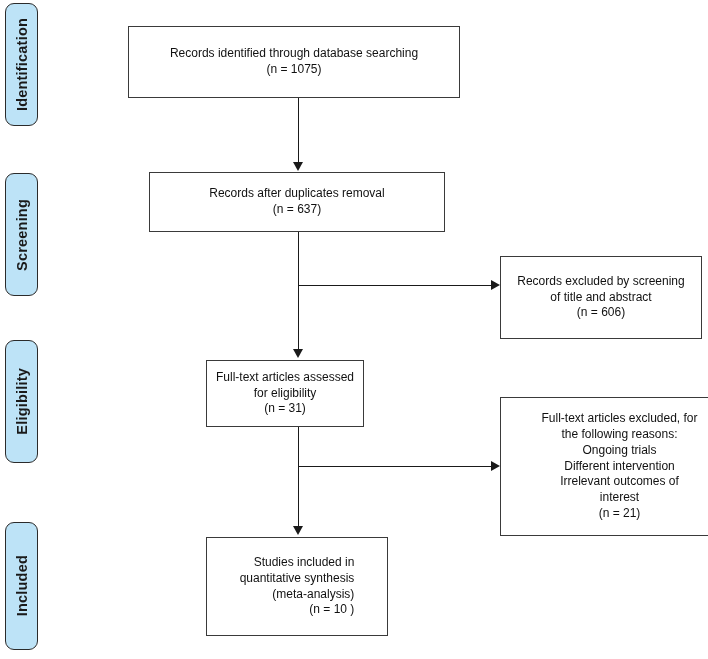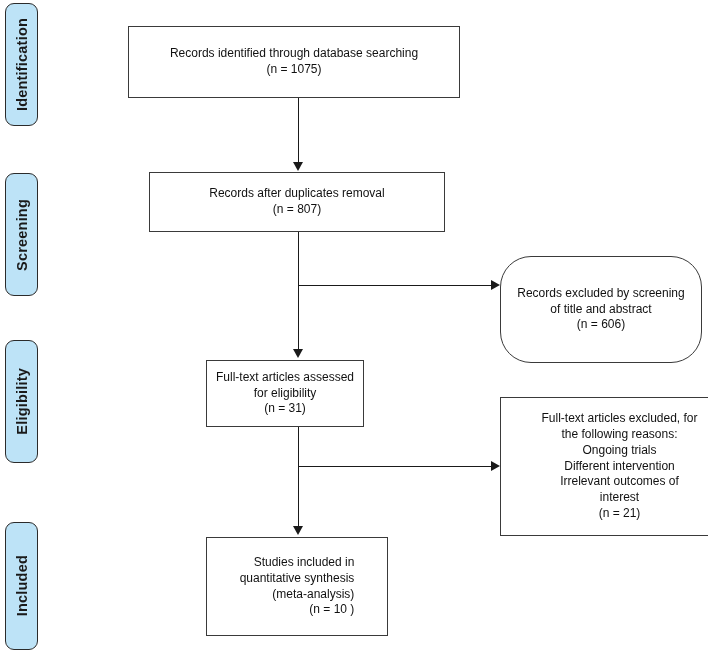--- a/index.html
+++ b/index.html
@@ -111,30 +111,30 @@
   <div class="node" style="left:128px; top:26px; width:332px; height:72px;">
     <div class="node-text">Records identified through database searching
 (n =  1075)</div>
   </div>
 
   <div class="vline" style="left:298px; top:98px; height:65px;"></div>
   <div class="arrow-down" style="left:293px; top:162px;"></div>
 
   <div class="node" style="left:149px; top:172px; width:296px; height:60px;">
     <div class="node-text">Records after duplicates removal
-(n = 807)</div>
+(n = 637)</div>
   </div>
 
   <div class="vline" style="left:298px; top:232px; height:118px;"></div>
   <div class="arrow-down" style="left:293px; top:349px;"></div>
 
   <div class="hline" style="left:298px; top:285px; width:194px;"></div>
   <div class="arrow-right" style="left:491px; top:280px;"></div>
 
-  <div class="node" style="left:500px; top:256px; width:202px; height:107px;border-radius:31px;">
+  <div class="node" style="left:500px; top:256px; width:202px; height:83px;">
     <div class="node-text">Records excluded by screening
 of title and abstract
 (n =  606)</div>
   </div>
 
   <div class="node" style="left:206px; top:360px; width:158px; height:67px;">
     <div class="node-text">Full-text articles assessed
 for eligibility
 (n = 31)</div>
   </div>

